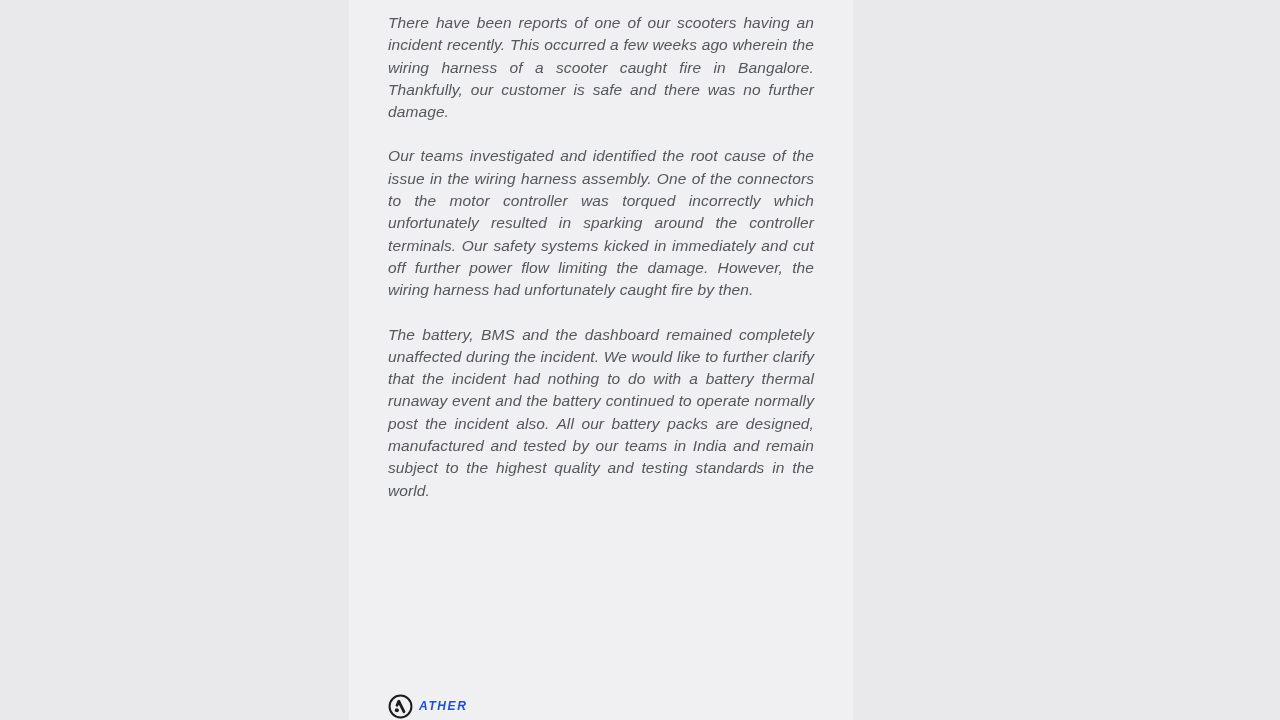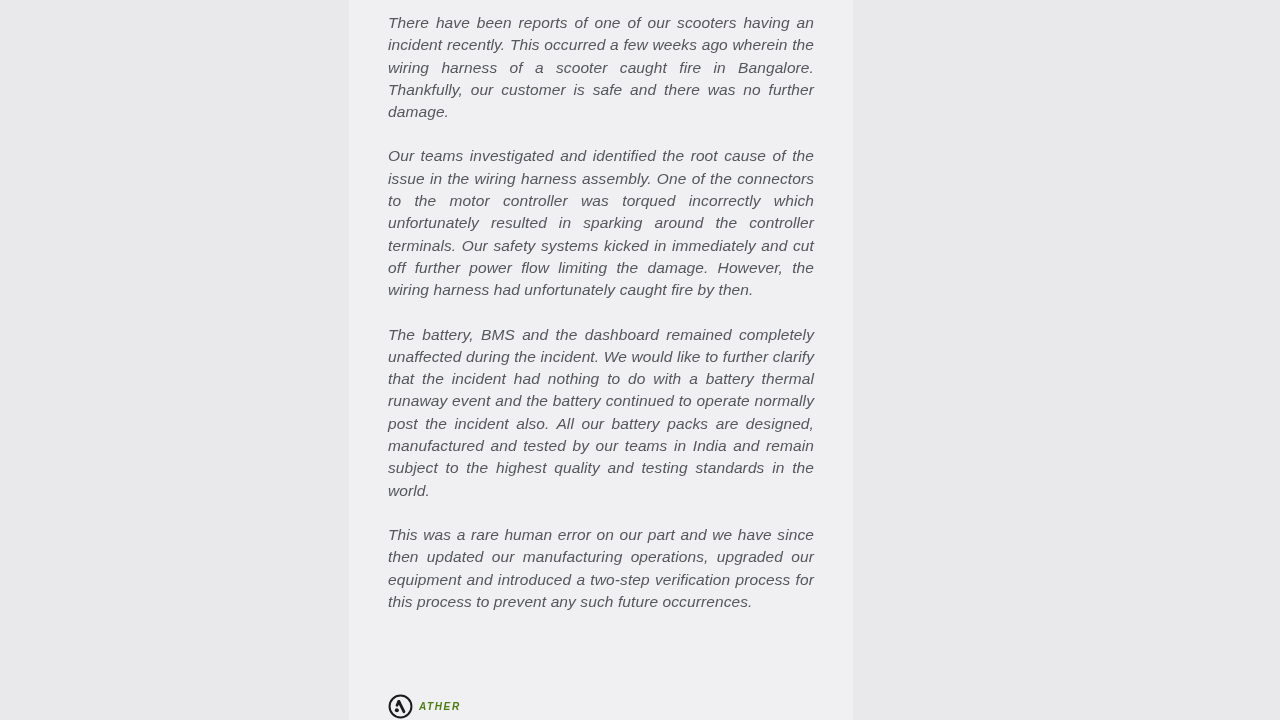--- a/index.html
+++ b/index.html
@@ -41,36 +41,35 @@
       align-items: center;
       gap: 6px;
     }
     .brand-logo {
       width: 25px;
       height: 25px;
       display: block;
       flex: 0 0 auto;
     }
     .brand-name {
-      font-size: 10px;
+      font-size: 12px;
       font-weight: bold;
       letter-spacing: 1.6px;
-      color: #4d7c0f;
+      color: #1d4ed8;
       line-height: 25px;
     }
   </style>
 </head>
 <body>
 
 <div class="statement-column">
   <div class="statement-body">
     <p>There have been reports of one of our scooters having an incident recently. This occurred a few weeks ago wherein the wiring harness of a scooter caught fire in Bangalore. Thankfully, our customer is safe and there was no further damage.</p>
     <p>Our teams investigated and identified the root cause of the issue in the wiring harness assembly. One of the connectors to the motor controller was torqued incorrectly which unfortunately resulted in sparking around the controller terminals. Our safety systems kicked in immediately and cut off further power flow limiting the damage. However, the wiring harness had unfortunately caught fire by then.</p>
     <p>The battery, BMS and the dashboard remained completely unaffected during the incident. We would like to further clarify that the incident had nothing to do with a battery thermal runaway event and the battery continued to operate normally post the incident also. All our battery packs are designed, manufactured and tested by our teams in India and remain subject to the highest quality and testing standards in the world.</p>
-    <p>This was a rare human error on our part and we have since then updated our manufacturing operations, upgraded our equipment and introduced a two-step verification process for this process to prevent any such future occurrences.</p>
   </div>
 
   <div class="brand-footer">
     <svg class="brand-logo" viewBox="0 0 24 24" aria-hidden="true">
       <circle cx="12" cy="12" r="10.5" fill="none" stroke="#1b1b1d" stroke-width="1.9"></circle>
       <path d="M10.4 7.1 L15.3 17" stroke="#1b1b1d" stroke-width="2.7" stroke-linecap="round" fill="none"></path>
       <path d="M10.4 7.1 L8.7 10.8" stroke="#1b1b1d" stroke-width="2.7" stroke-linecap="round" fill="none"></path>
       <circle cx="8.5" cy="15.6" r="1.95" fill="#1b1b1d"></circle>
     </svg>
     <span class="brand-name">ATHER</span>

